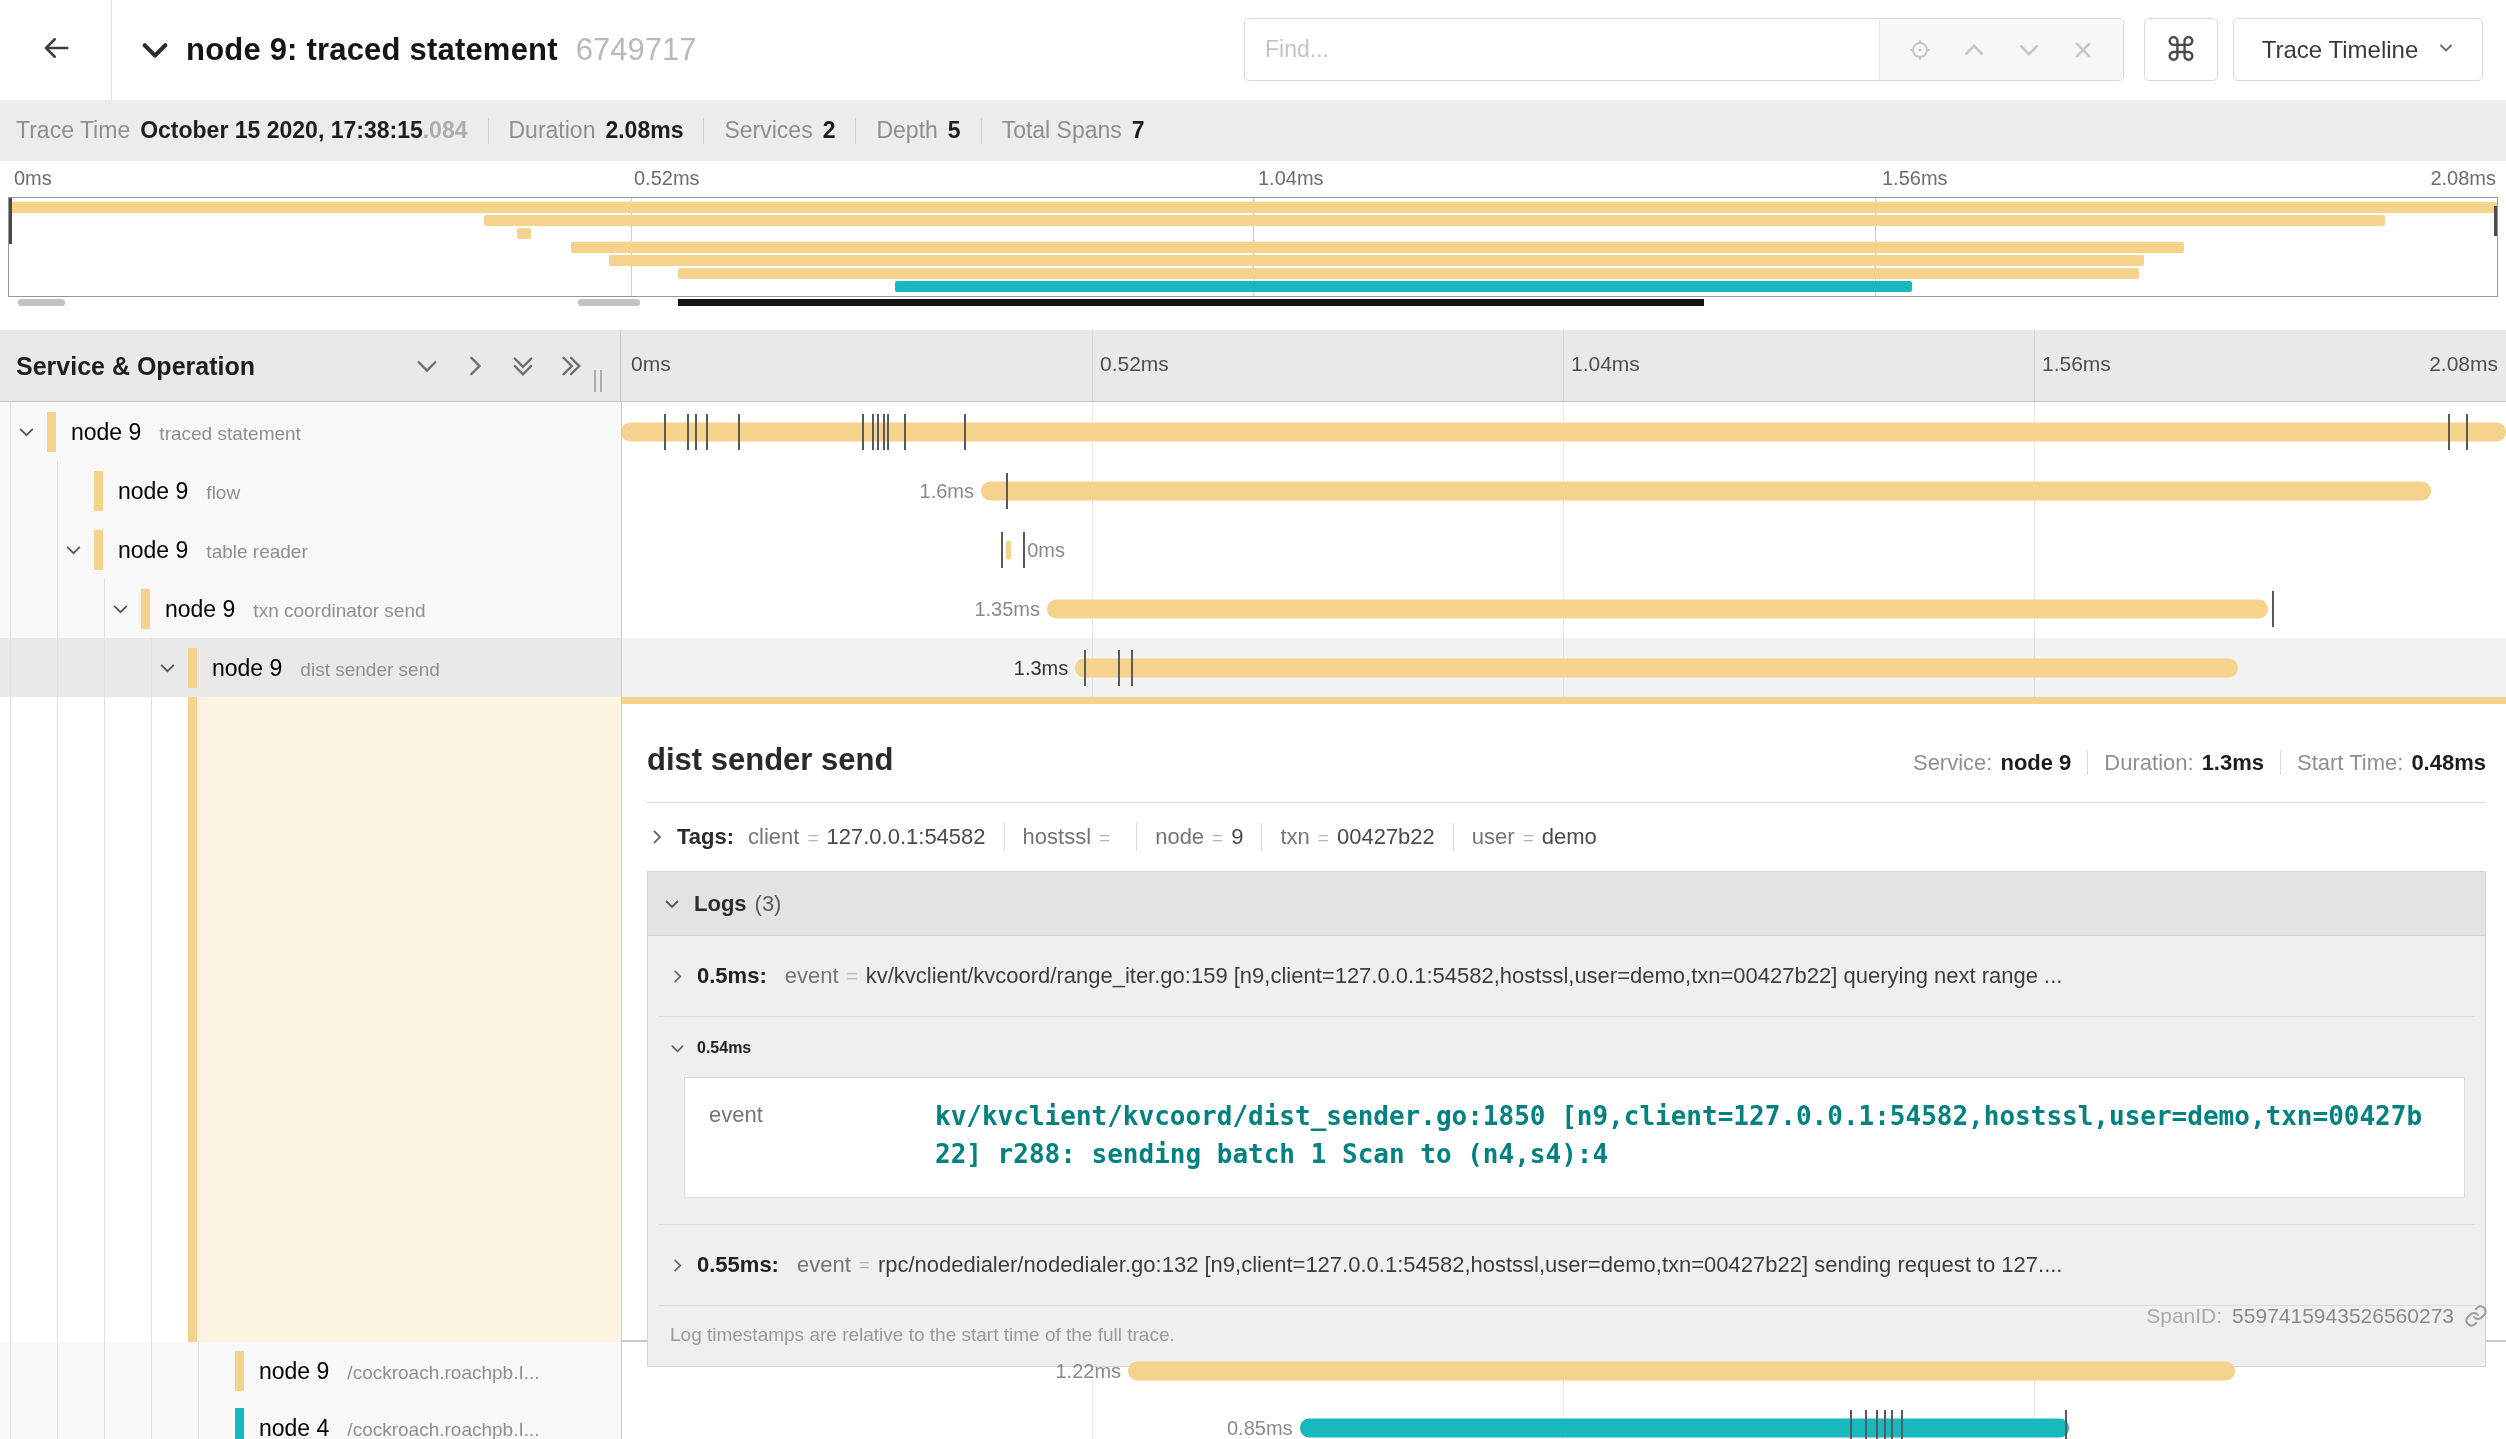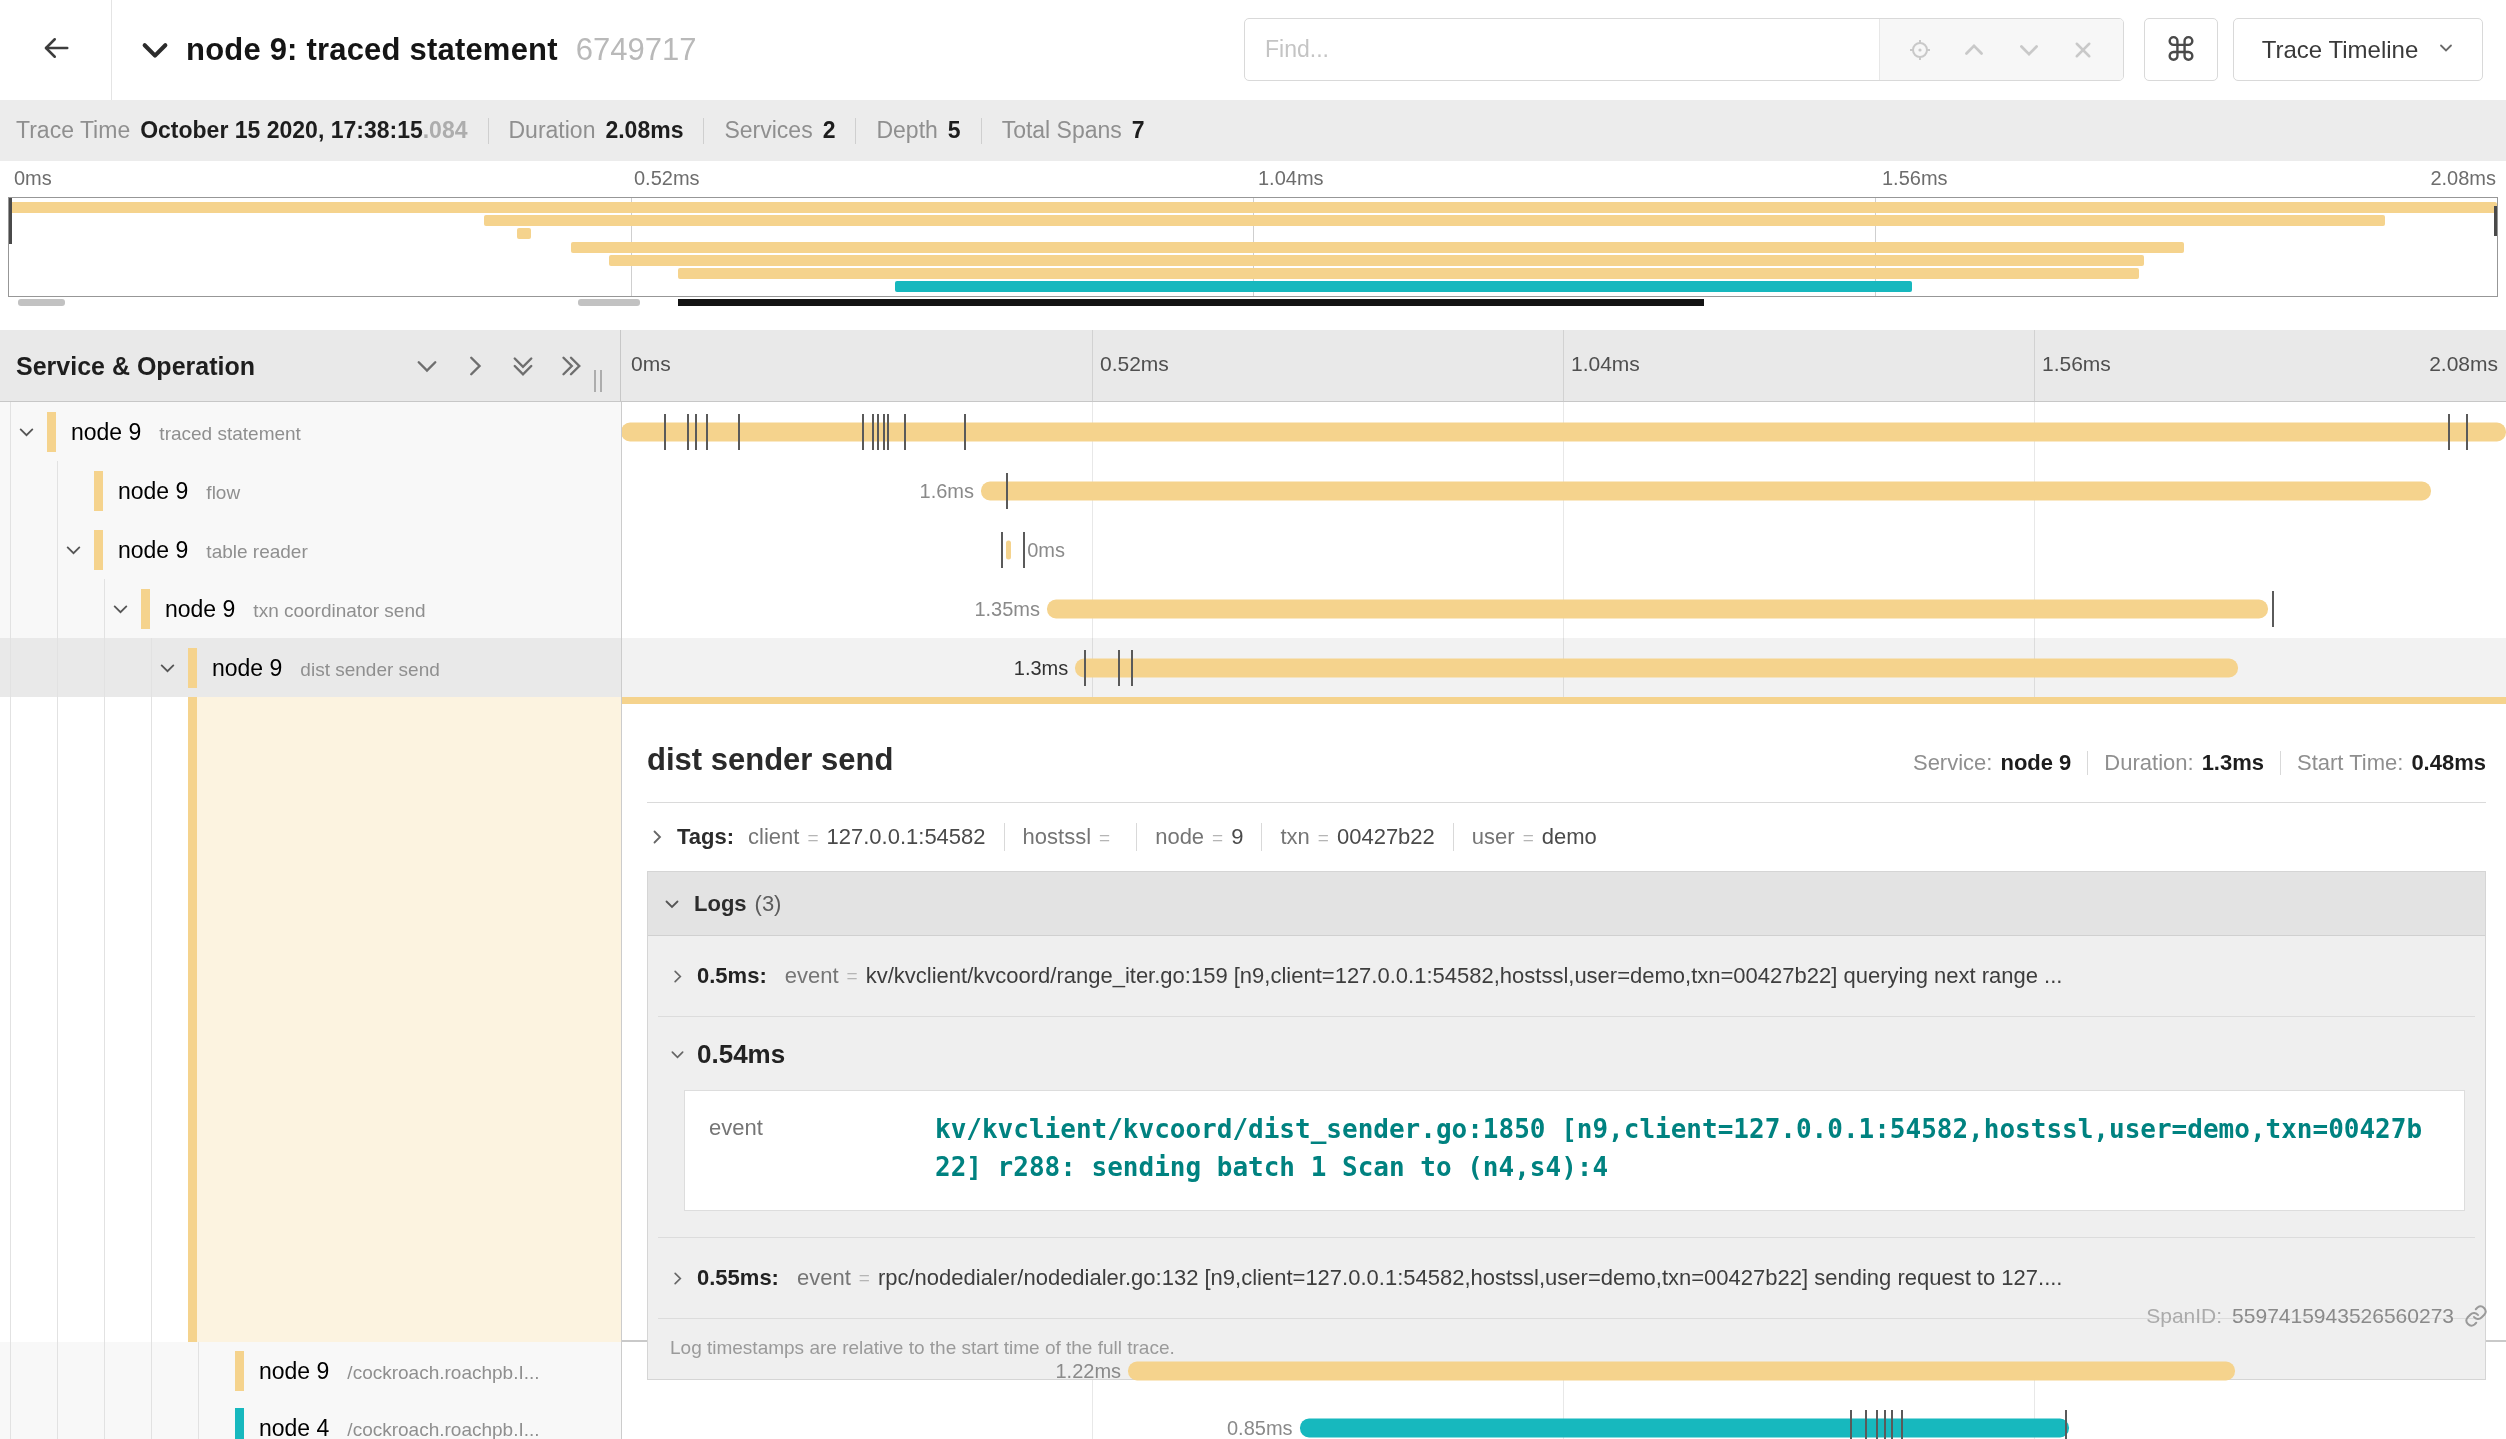--- a/index.html
+++ b/index.html
@@ -97,21 +97,21 @@
   #logs-box { margin-top:16px; border:1px solid #d5d5d5; background:#efefef; }
   #logs-head { height:64px; background:#e3e3e3; border-bottom:1px solid #d0d0d0; display:flex; align-items:center; cursor:pointer; }
   #logs-title { font-size:22px; font-weight:700; color:#2c2c2c; margin-left:14px; }
   #logs-count { font-size:22px; color:#5c5c5c; margin-left:8px; }
   .log-entry { display:flex; align-items:center; padding:27px 10px 27px 12px; margin:0 10px; border-bottom:1px solid #dcdcdc; font-size:22px; cursor:pointer; }
   .log-time { font-weight:700; color:#222; margin:0 6px 0 12px; }
   .log-key { color:#757575; margin-left:12px; }
   .log-eq { color:#b5b5b5; margin:0 8px; font-size:19px; }
   .log-val { color:#3d3d3d; white-space:nowrap; overflow:hidden; text-overflow:ellipsis; flex:1; }
   #log-exp { display:block; padding:22px 10px 26px 12px; margin:0 10px; border-bottom:1px solid #dcdcdc; cursor:default; }
-  #log-exp .exp-head { display:flex; align-items:center; font-size:26px; cursor:pointer; }
+  #log-exp .exp-head { display:flex; align-items:center; font-size:16px; cursor:pointer; }
   #kv-table { margin:20px 0 0 14px; background:#fff; border:1px solid #ddd; display:flex; }
   #kv-key { width:250px; padding:24px 0 0 24px; font-size:22px; color:#757575; }
   #kv-val { width:1515px; padding:20px 20px 24px 0; font-family:"DejaVu Sans Mono","Liberation Mono",monospace; font-size:26px; font-weight:700; line-height:1.45; color:#008280; word-break:break-all; }
   #logs-footer { padding:18px 0 20px 22px; font-size:19px; color:#9a9a9a; }
   #spanid-row { position:absolute; right:18px; bottom:12px; display:flex; align-items:center; gap:10px; }
   #spanid-label { font-size:21px; color:#ababab; }
   #spanid-value { font-size:21px; color:#8a8a8a; }
 </style>
 </head>
 <body>

